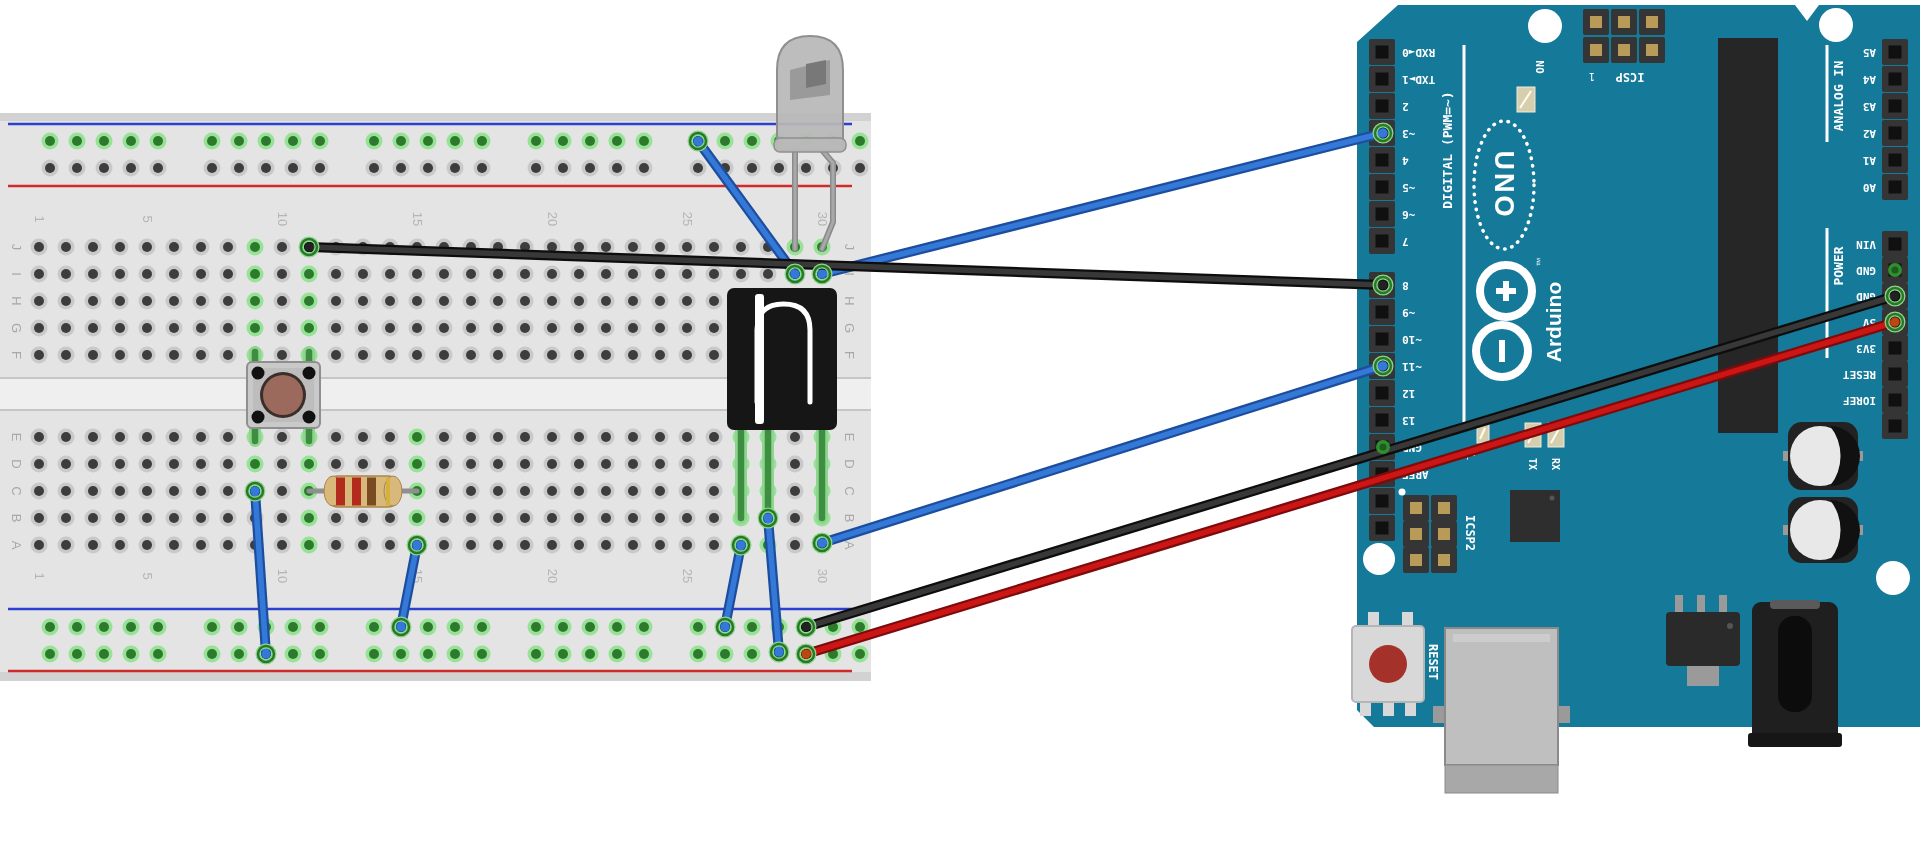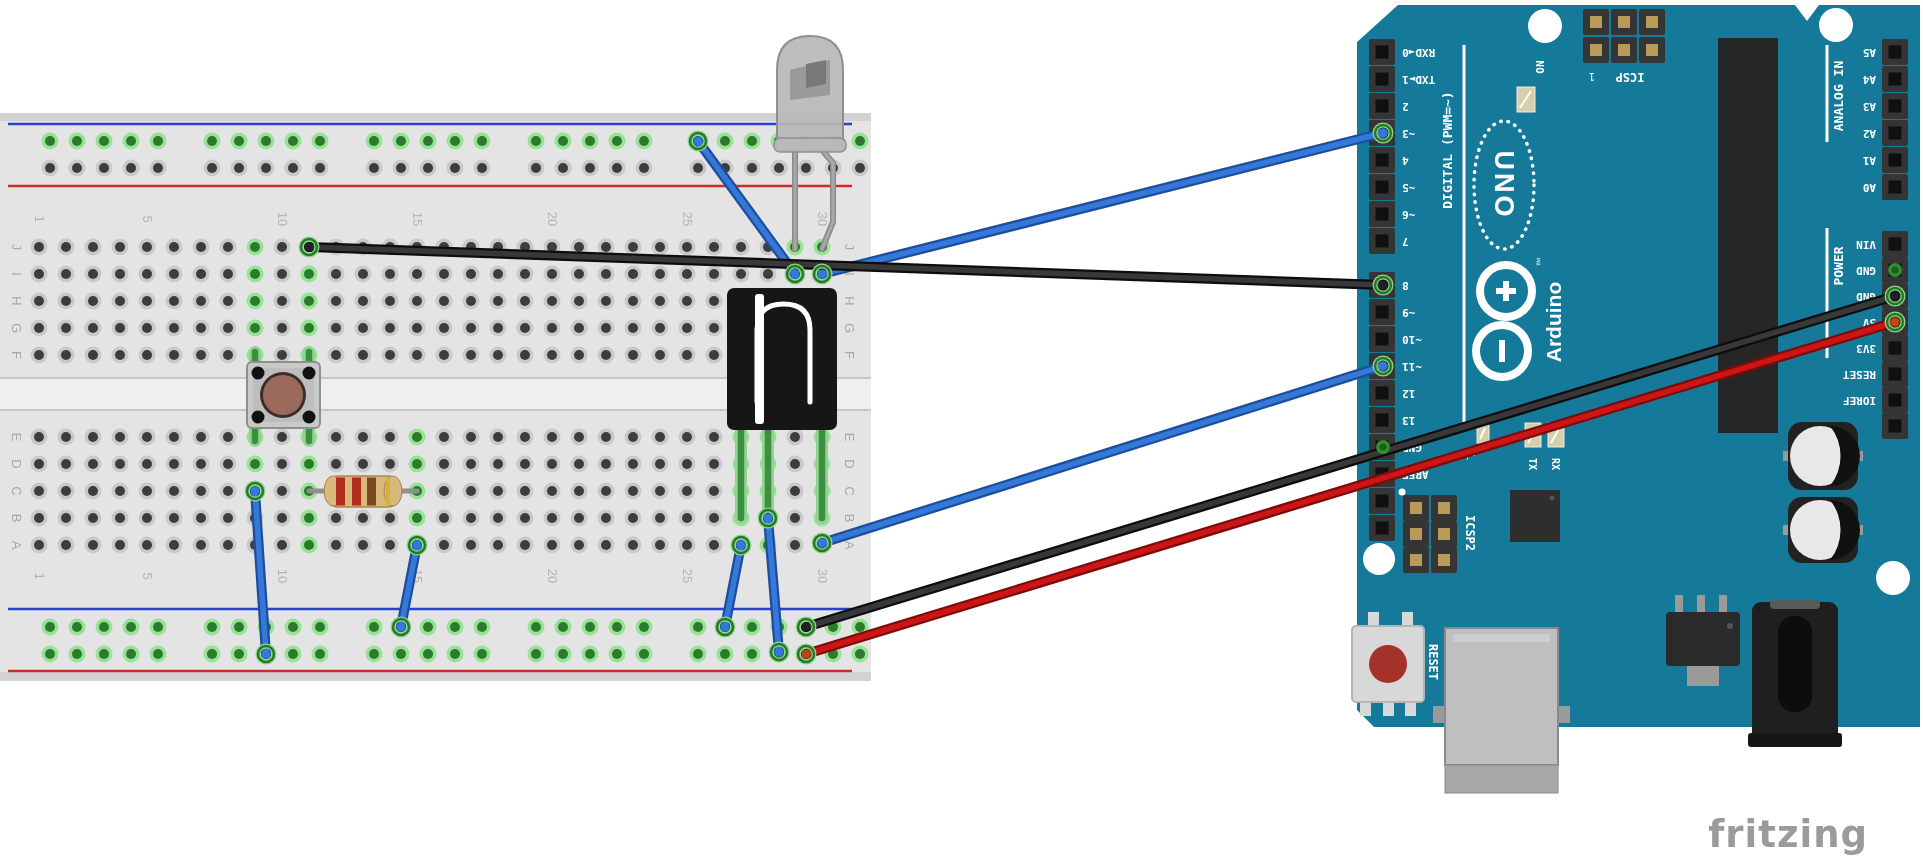--- a/index.html
+++ b/index.html
@@ -1249,14 +1249,13 @@
         <circle cx="1895" cy="296" r="4.5" fill="#222222"></circle>
         <circle cx="1895" cy="322" r="8" fill="none" stroke="#8fd48f" stroke-width="5"></circle>
         <circle cx="1895" cy="322" r="8" fill="none" stroke="#267a26" stroke-width="2.5"></circle>
         <circle cx="1895" cy="322" r="4.5" fill="#b84a10"></circle>
         <circle cx="1383" cy="447" r="7" fill="#2f8f2f"></circle>
         <circle cx="1383" cy="447" r="3.5" fill="#1d5c1d"></circle>
         <circle cx="1895" cy="270" r="7" fill="#2f8f2f"></circle>
         <circle cx="1895" cy="270" r="3.5" fill="#1d5c1d"></circle>
       </g>
     </svg>
-  <div class="watermark">fritzing</div>
 </div>
 
 </body></html>

